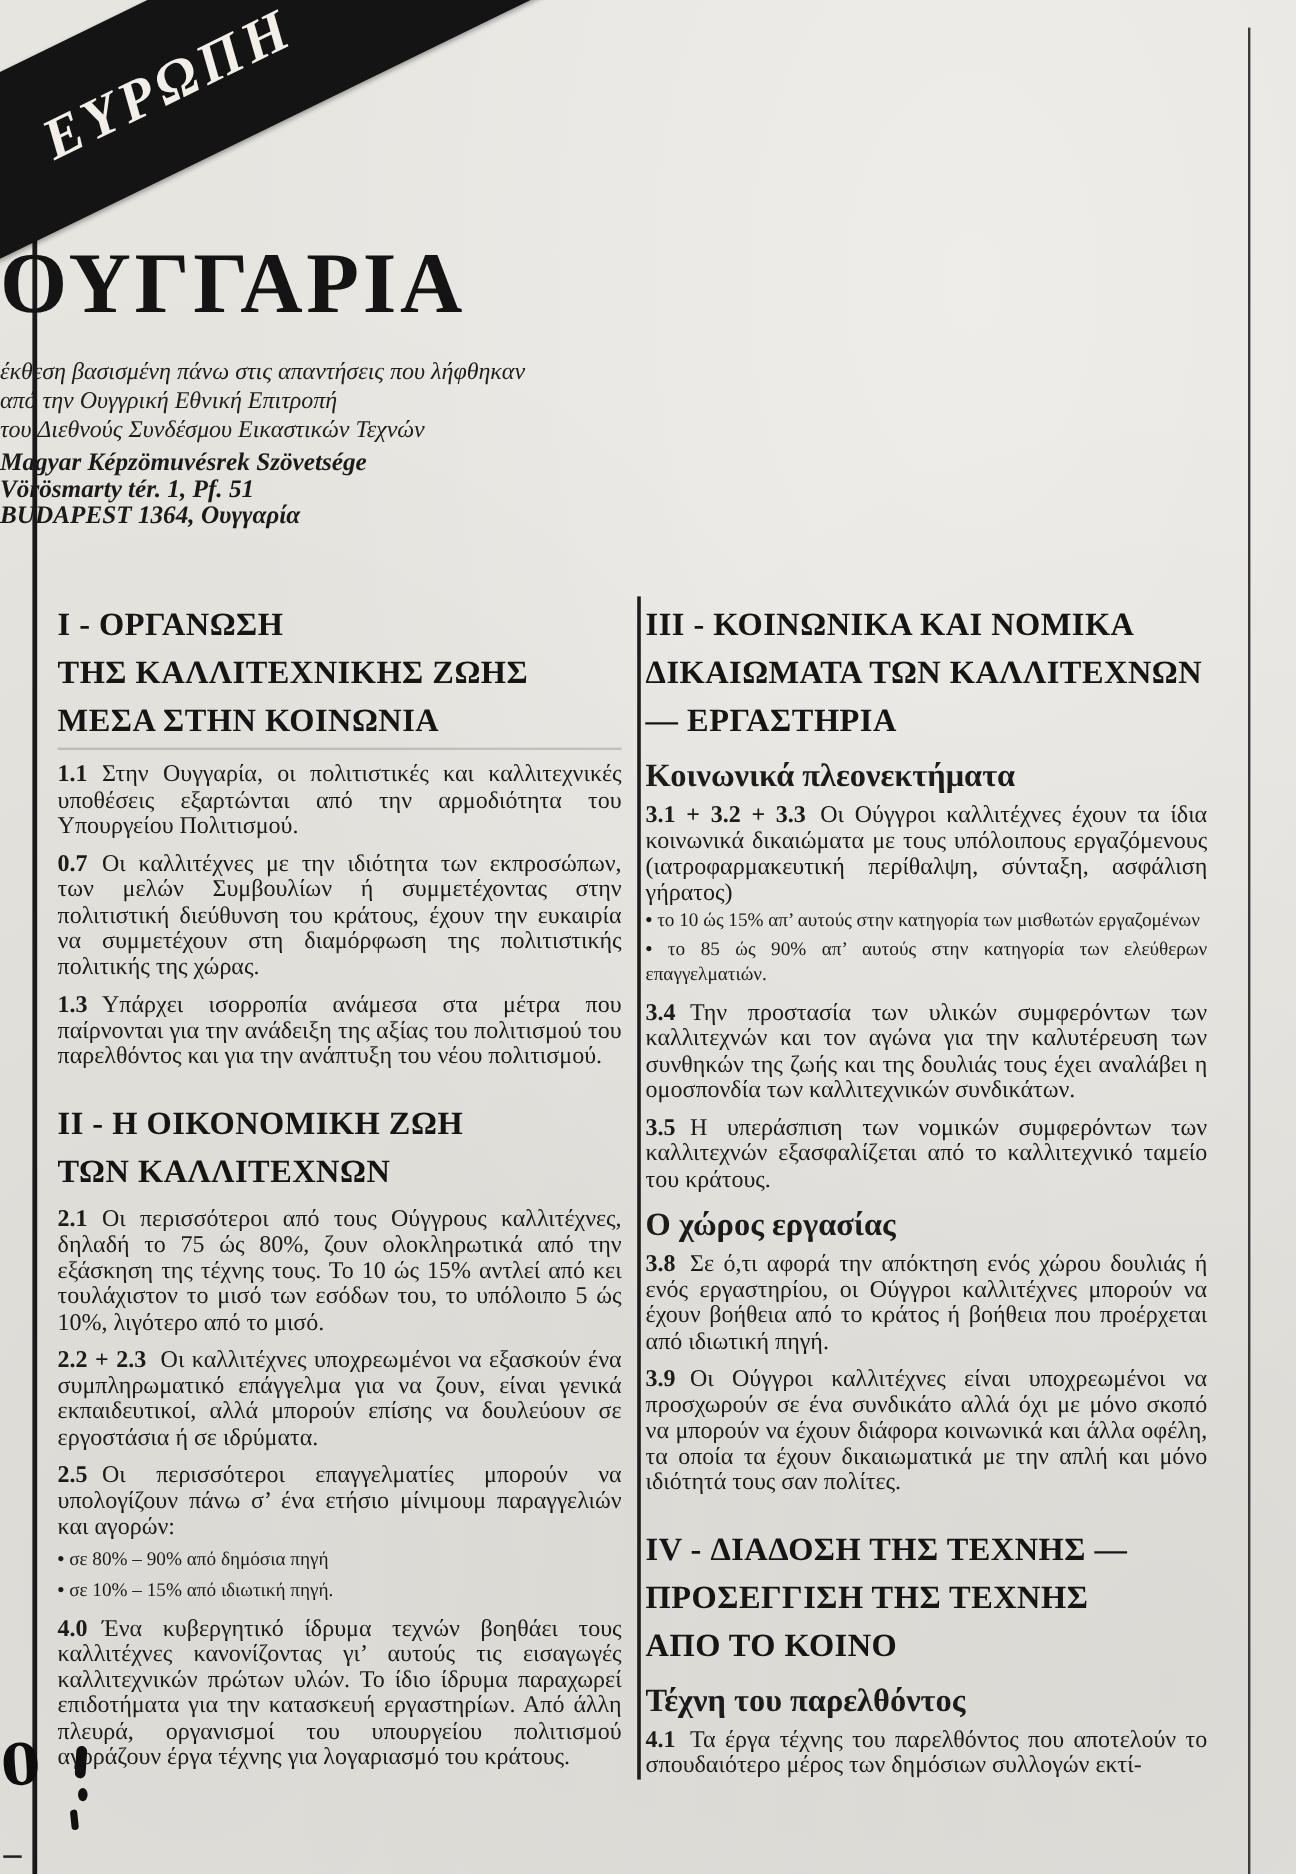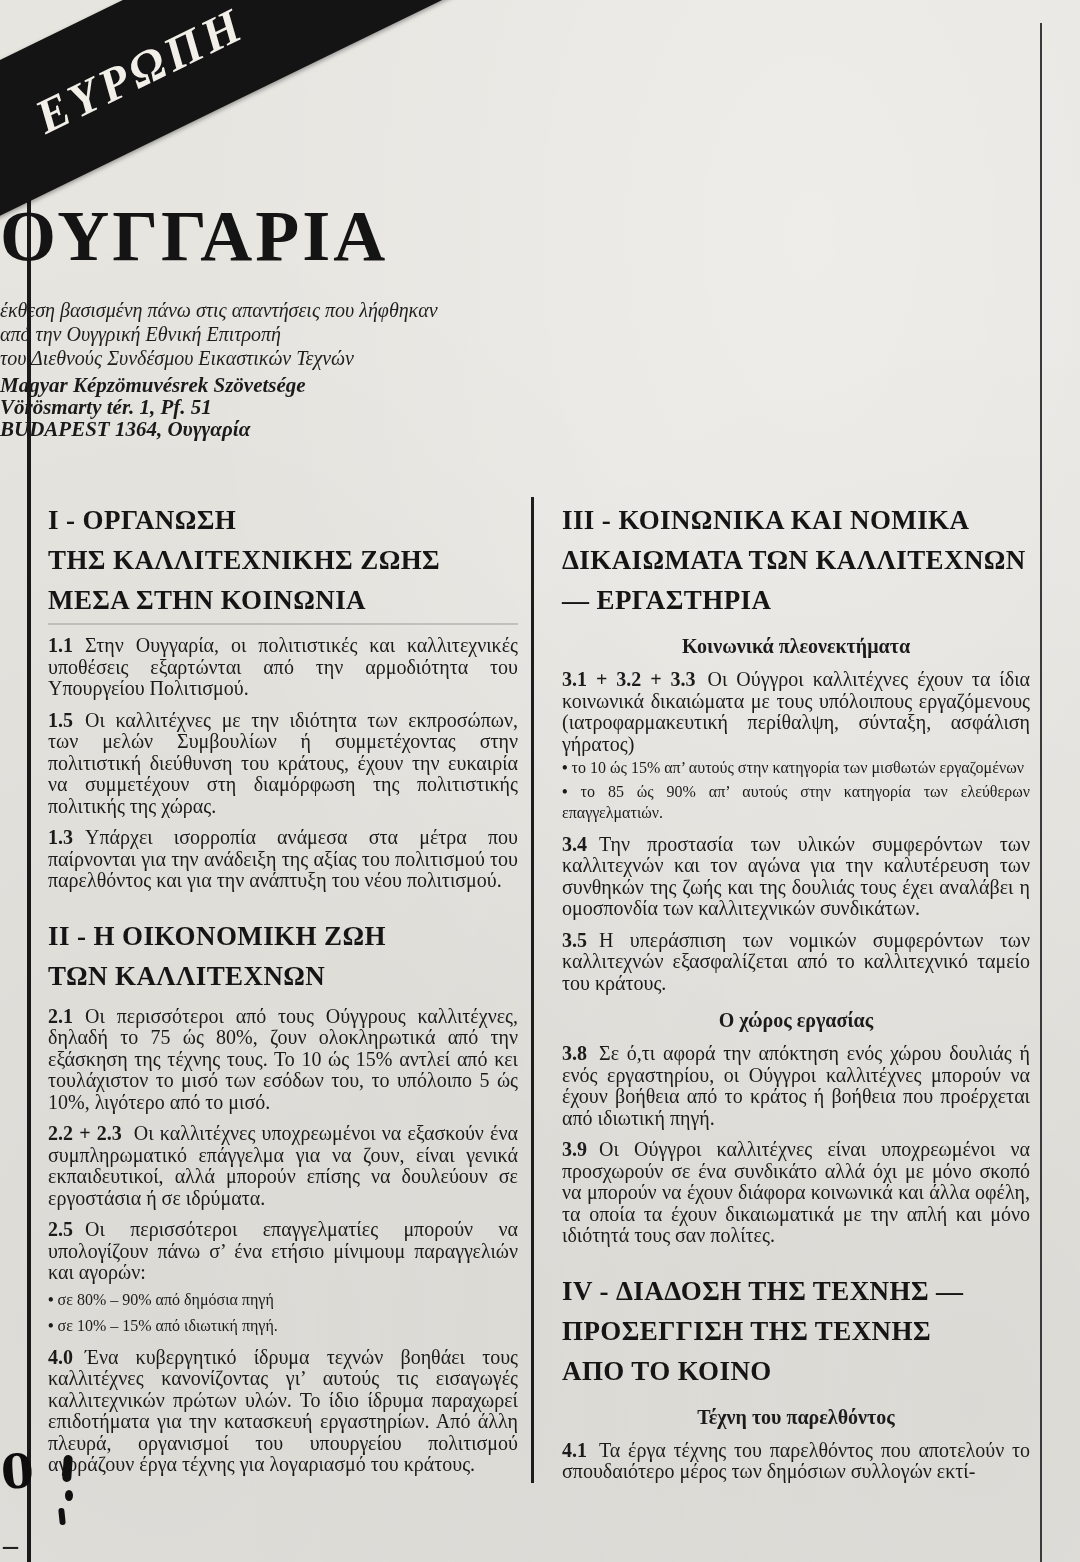--- a/index.html
+++ b/index.html
@@ -40,34 +40,34 @@
   .header { position:absolute; left:0; top:0; width:1066px; }
   .doc-title {
     margin:198px 0 0 0;
     font-size:72px; line-height:76px; font-weight:bold; letter-spacing:3px;
     color:#141414;
   }
   .subtitle { margin-top:24px; font-style:italic; font-size:20px; line-height:24px; color:#1e1e1e; }
   .address  { margin-top:4px; font-style:italic; font-weight:bold; font-size:21px; line-height:22px; color:#1a1a1a; }
 
   
-  .columns { position:absolute; left:48px; top:500px; width:982px; display:flex; gap:44px; }
+  .columns { position:absolute; left:48px; top:500px; width:982px; display:flex; gap:20px; }
   .col { width:470px; }
   .col.right { width:468px; }
 
   .sec-title { margin:0; font-size:27px; line-height:40px; font-weight:bold; letter-spacing:0.4px; color:#151515; }
   .sec-title .hl { display:block; }
   .sec-title.gap { margin-top:24px; }
 
   .faint-rule { margin-top:3px; height:2px; background:rgba(25,25,25,0.18); }
 
   .para { margin:10px 0 0 0; font-size:20px; line-height:21.5px; text-align:justify; }
   .para .num { font-weight:bold; margin-right:12px; white-space:nowrap; }
 
-  .subhead { margin:13px 0 0 0; font-size:20px; line-height:26px; font-weight:bold;text-align:center; }
+  .subhead { margin:13px 0 0 0; font-size:27px; line-height:26px; font-weight:bold; }
 
   .bullet { margin:5px 0 0 0; font-size:16px; line-height:21.5px; text-align:justify; }
   .bullet::before { content:"\2022\00a0"; font-weight:bold; }
   .bullet.tight { margin-top:2px; }
 
   
   .mark-zero {
     position:absolute; left:1px; top:1444px;
     font-size:47px; font-weight:bold; color:#0d0d0d;
     font-family:"DejaVu Serif",serif; transform:rotate(-4deg);
@@ -109,21 +109,21 @@
 
     <div class="col">
       <h2 class="sec-title">
         <span class="hl">I - ΟΡΓΑΝΩΣΗ</span>
         <span class="hl">ΤΗΣ ΚΑΛΛΙΤΕΧΝΙΚΗΣ ΖΩΗΣ</span>
         <span class="hl">ΜΕΣΑ ΣΤΗΝ ΚΟΙΝΩΝΙΑ</span>
       </h2>
       <div class="faint-rule"></div>
 
       <p class="para"><b class="num">1.1</b><span>Στην Ουγγαρία, οι πολιτιστικές και καλλιτεχνικές υποθέσεις εξαρτώνται από την αρμοδιότητα του Υπουργείου Πολιτισμού.</span></p>
-      <p class="para"><b class="num">1.5</b><span>Οι καλλιτέχνες με την ιδιότητα των εκπροσώπων, των μελών Συμβουλίων ή συμμετέχοντας στην πολιτιστική διεύθυνση του κράτους, έχουν την ευκαιρία να συμμετέχουν στη διαμόρφωση της πολιτιστικής πολιτικής της χώρας.</span></p>
+      <p class="para"><b class="num">0.7</b><span>Οι καλλιτέχνες με την ιδιότητα των εκπροσώπων, των μελών Συμβουλίων ή συμμετέχοντας στην πολιτιστική διεύθυνση του κράτους, έχουν την ευκαιρία να συμμετέχουν στη διαμόρφωση της πολιτιστικής πολιτικής της χώρας.</span></p>
       <p class="para"><b class="num">1.3</b><span>Υπάρχει ισορροπία ανάμεσα στα μέτρα που παίρνονται για την ανάδειξη της αξίας του πολιτισμού του παρελθόντος και για την ανάπτυξη του νέου πολιτισμού.</span></p>
 
       <h2 class="sec-title gap">
         <span class="hl">II - Η ΟΙΚΟΝΟΜΙΚΗ ΖΩΗ</span>
         <span class="hl">ΤΩΝ ΚΑΛΛΙΤΕΧΝΩΝ</span>
       </h2>
 
       <p class="para"><b class="num">2.1</b><span>Οι περισσότεροι από τους Ούγγρους καλλιτέχνες, δηλαδή το 75 ώς 80%, ζουν ολοκληρωτικά από την εξάσκηση της τέχνης τους. Το 10 ώς 15% αντλεί από κει τουλάχιστον το μισό των εσόδων του, το υπόλοιπο 5 ώς 10%, λιγότερο από το μισό.</span></p>
       <p class="para"><b class="num">2.2 + 2.3</b><span>Οι καλλιτέχνες υποχρεωμένοι να εξασκούν ένα συμπληρωματικό επάγγελμα για να ζουν, είναι γενικά εκπαιδευτικοί, αλλά μπορούν επίσης να δουλεύουν σε εργοστάσια ή σε ιδρύματα.</span></p>
       <p class="para"><b class="num">2.5</b><span>Οι περισσότεροι επαγγελματίες μπορούν να υπολογίζουν πάνω σ’ ένα ετήσιο μίνιμουμ παραγγελιών και αγορών:</span></p>

